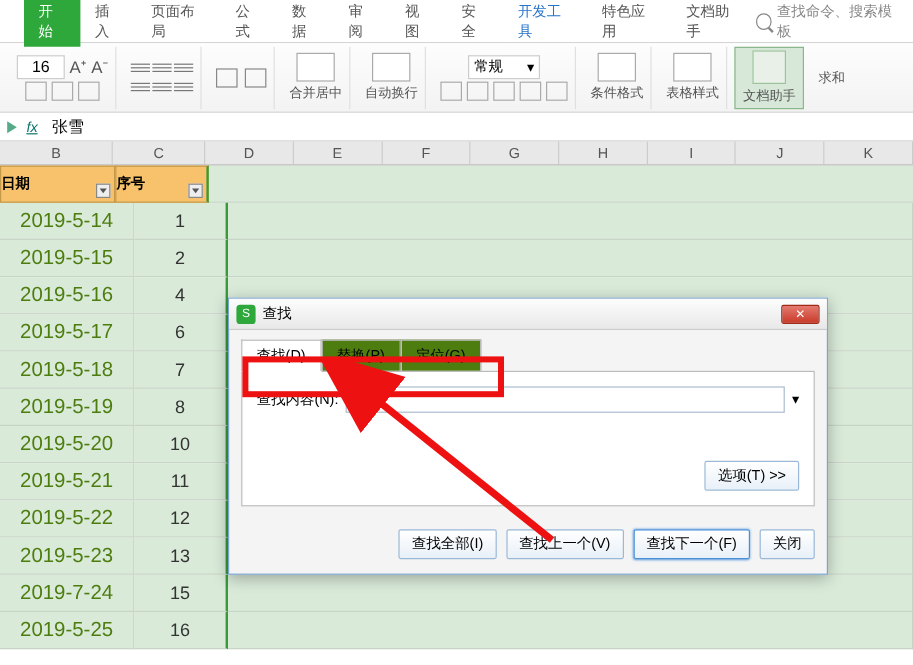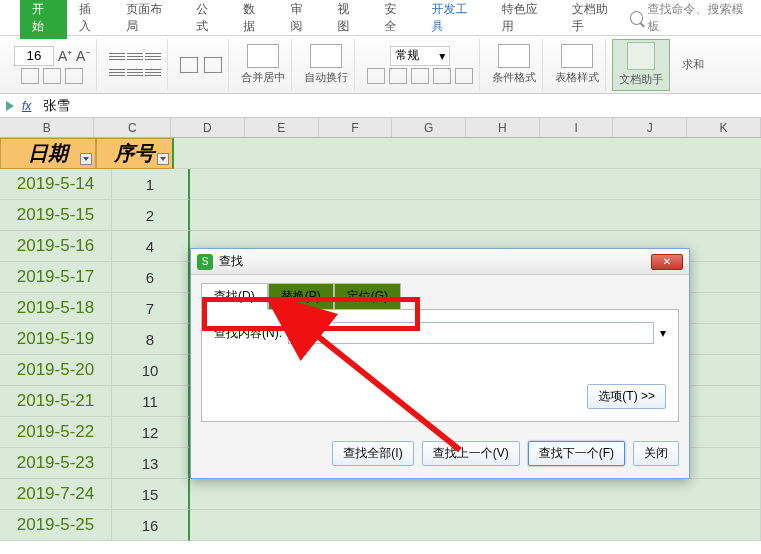--- a/index.html
+++ b/index.html
@@ -29,38 +29,38 @@
 .big-icon { width: 32px; height: 24px; border: 1px solid #aaa; background: #fff; }
 .dropdown-box { width: 60px; height: 20px; border: 1px solid #ccc; background: #fff; display: flex; align-items: center; padding: 0 4px; justify-content: space-between; }
 .mini-icons { display: flex; gap: 4px; }
 .mini-icon { width: 18px; height: 16px; border: 1px solid #aaa; }
 .tall-btn { display: flex; flex-direction: column; align-items: center; gap: 2px; padding: 2px 6px; }
 .tall-btn.active { background: #d8e8d8; border: 1px solid #8ab78a; }
 .tall-icon { width: 28px; height: 28px; background: #e8f0e8; border: 1px solid #9cc49c; }
 
 
 .fbar { height: 24px; display: flex; align-items: center; border-bottom: 1px solid #ccc; background: #fff; padding: 0 6px; gap: 8px; }
-.fx { font-style: italic; color: #1d4ed8; text-decoration: underline; }
+.fx { font-style: italic; color: #0f766e; text-decoration: underline; }
 .fbar input { flex: 1; border: none; outline: none; height: 20px; padding: 0 4px; }
 .play-icon { width: 0; height: 0; border-left: 8px solid #5a8; border-top: 5px solid transparent; border-bottom: 5px solid transparent; }
 
 
 .grid-wrap { position: relative; }
 .headers { display: flex; background: #e8e8e8; height: 20px; border-bottom: 1px solid #b5b5b5; }
 .ch { border-right: 1px solid #ccc; text-align: center; line-height: 20px; color: #555; }
 .ch.B { width: 96px; }
 .ch.C { width: 78px; }
 .ch.other { width: 75px; }
 .row { display: flex; height: 31px; }
 .cell { border-right: 1px solid #c8d4c8; border-bottom: 1px solid #c8d4c8; display: flex; align-items: center; justify-content: center; }
 .cell.B { width: 112px; background: #d9ead9; font-size: 17px; color: #4d7c0f; }
 .cell.C { width: 78px; background: #d9ead9; font-size: 15px; color: #333; border-right: 2px solid #3a9a3a; }
 .cell.rest { flex: 1; background: #d9ead9; }
 .hrow { height: 31px; display: flex; }
-.hcell { display: flex; align-items: center; justify-content: center; font-size: 20px; font-weight: bold; font-style: italic; }
+.hcell { display: flex; align-items: center; justify-content: flex-start; font-size: 12px; font-weight: bold; }
 .hcell.B { width: 96px; background: #f7c26b; border: 1px solid #c49a4a; position: relative; }
 .hcell.C { width: 78px; background: #f7c26b; border: 1px solid #c49a4a; border-right: 2px solid #3a9a3a; position: relative; }
 .hcell .filter { position: absolute; right: 3px; bottom: 3px; width: 12px; height: 12px; border: 1px solid #888; background: #eee; display: flex; align-items: center; justify-content: center; }
 .hcell .filter::after { content: ''; width: 0; height: 0; border-left: 3px solid transparent; border-right: 3px solid transparent; border-top: 4px solid #555; }
 .hcell.rest { flex: 1; background: #d9ead9; border-bottom: 1px solid #c8d4c8; }
 
 
 .dialog { position: absolute; left: 190px; top: 248px; width: 500px; background: #f4f4f4; border: 1px solid #7aa6d4; box-shadow: 0 3px 12px rgba(0,0,0,0.3); }
 .dlg-title { height: 26px; background: linear-gradient(#fdfdfd,#e8e8e8); display: flex; align-items: center; padding: 0 6px; border-bottom: 1px solid #ccc; }
 .dlg-title .logo { width: 16px; height: 16px; background: #2ea83a; border-radius: 3px; color: #fff; font-size: 10px; display: flex; align-items: center; justify-content: center; margin-right: 6px; }

